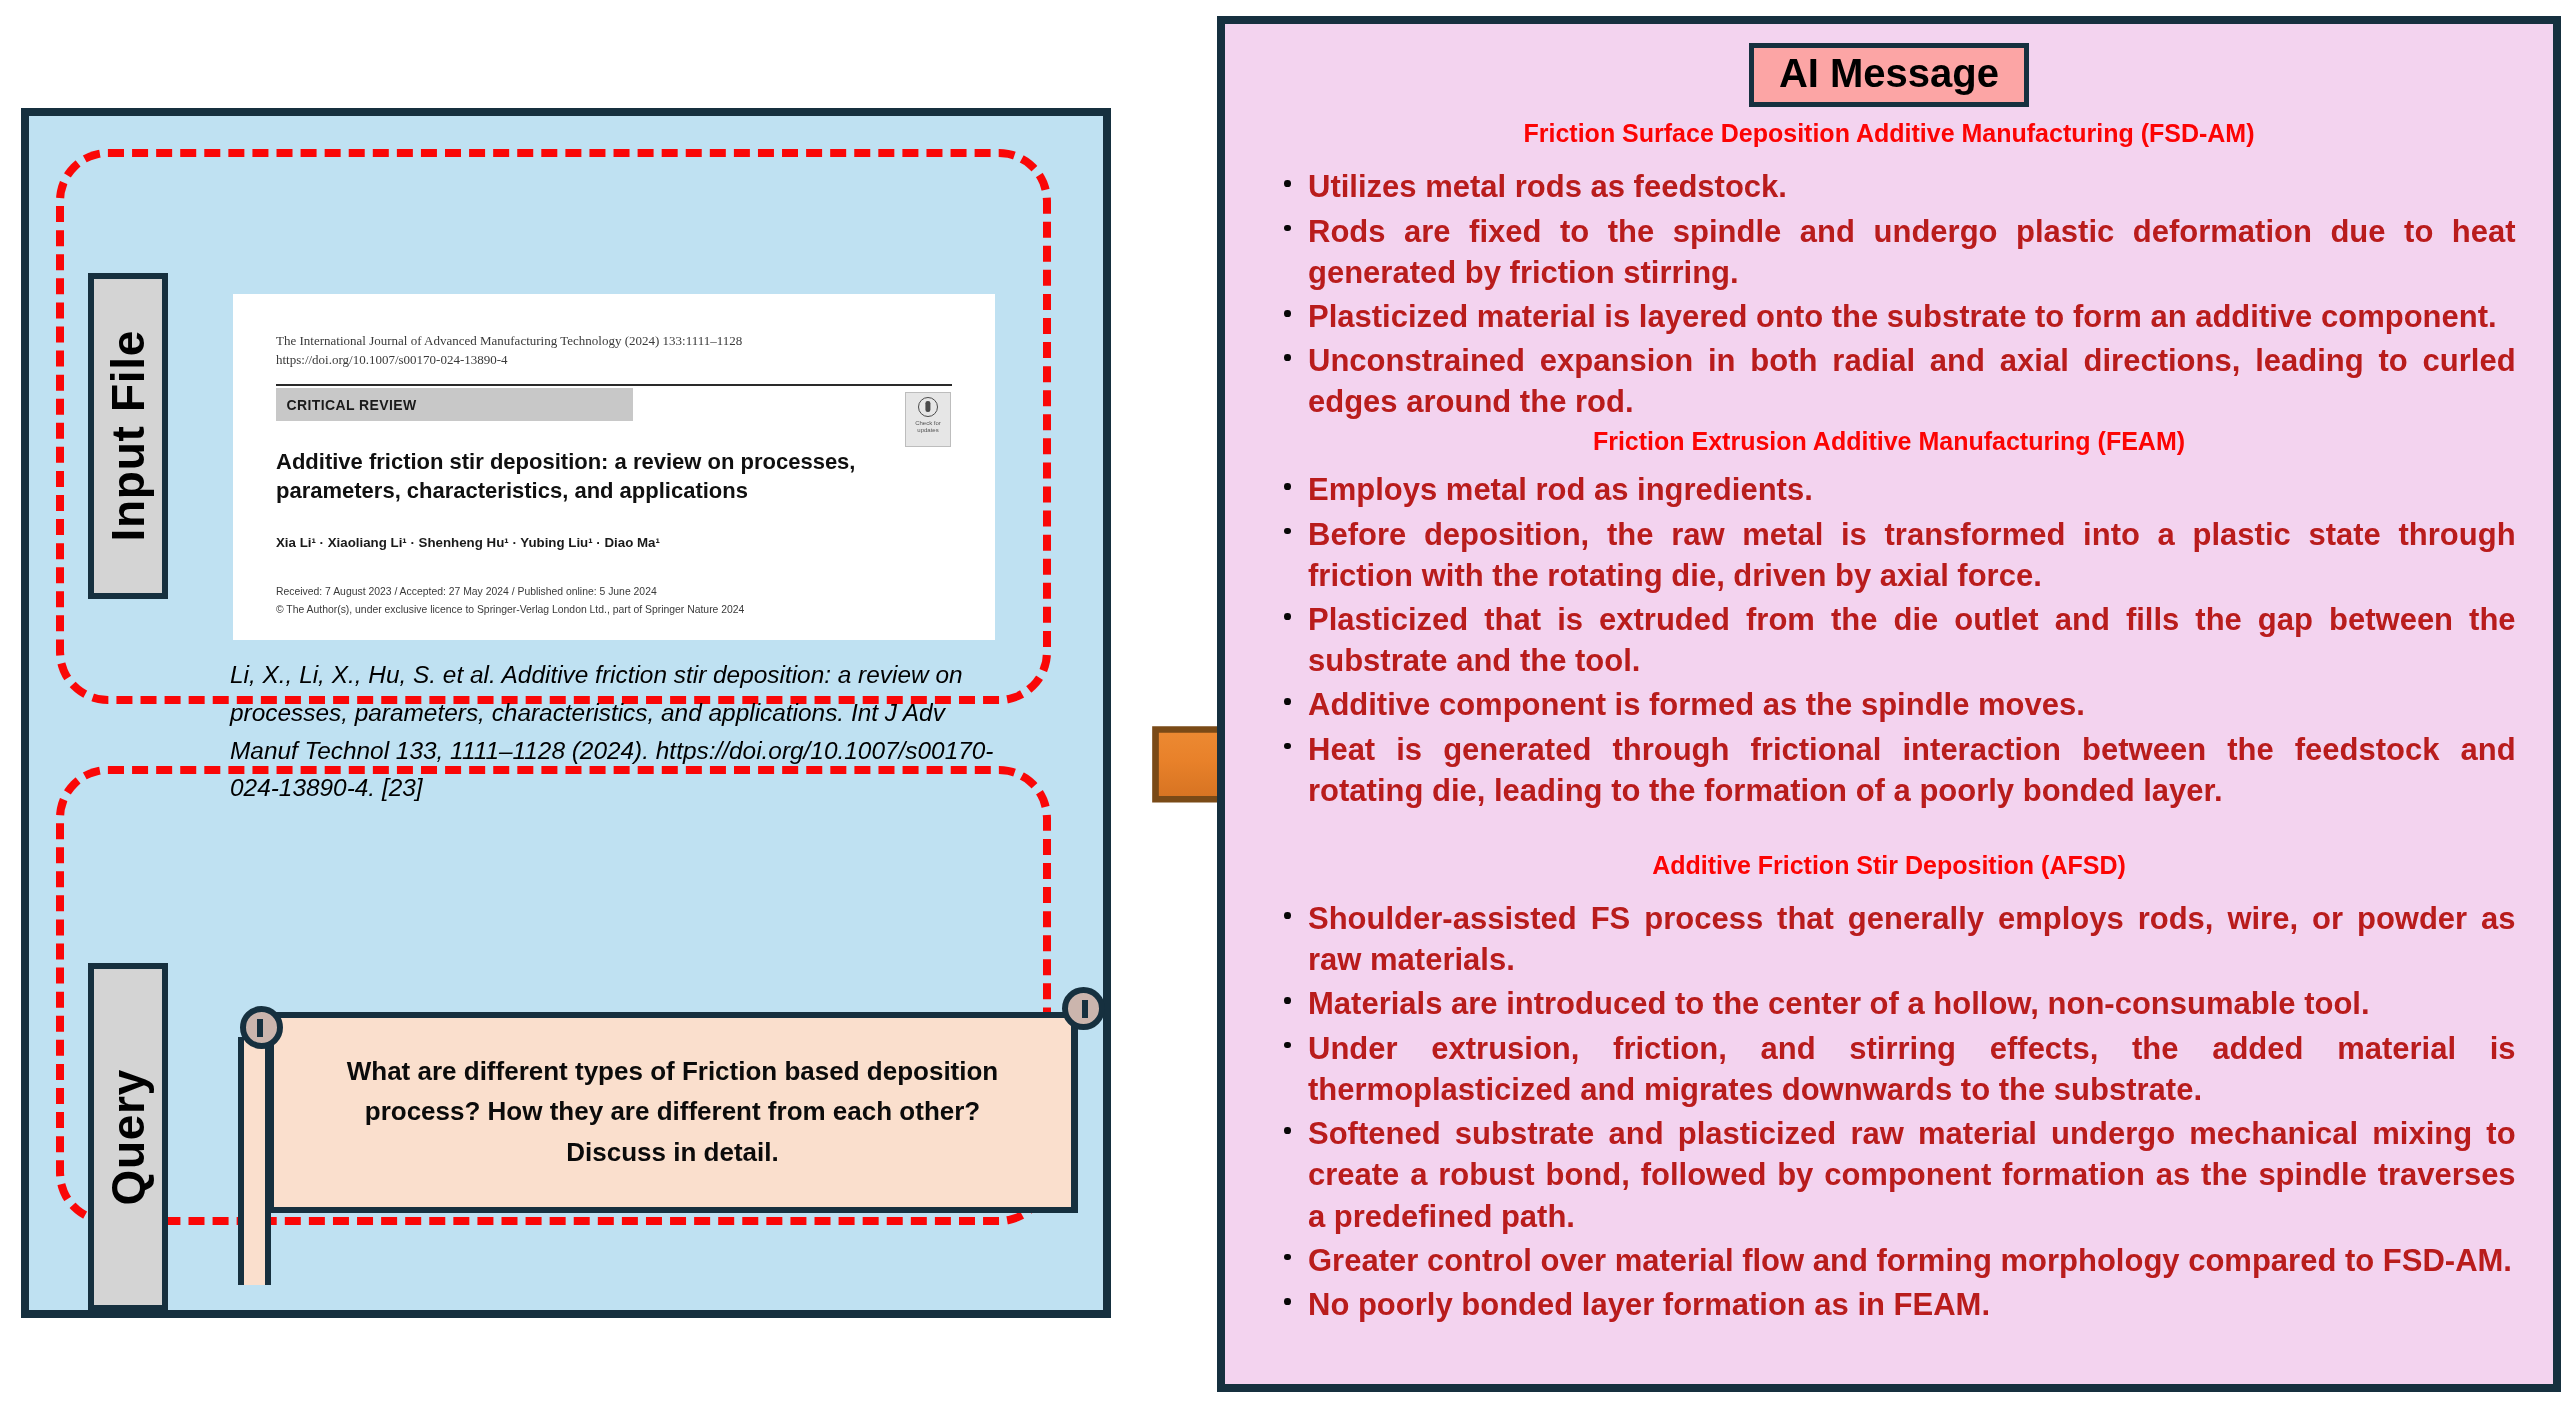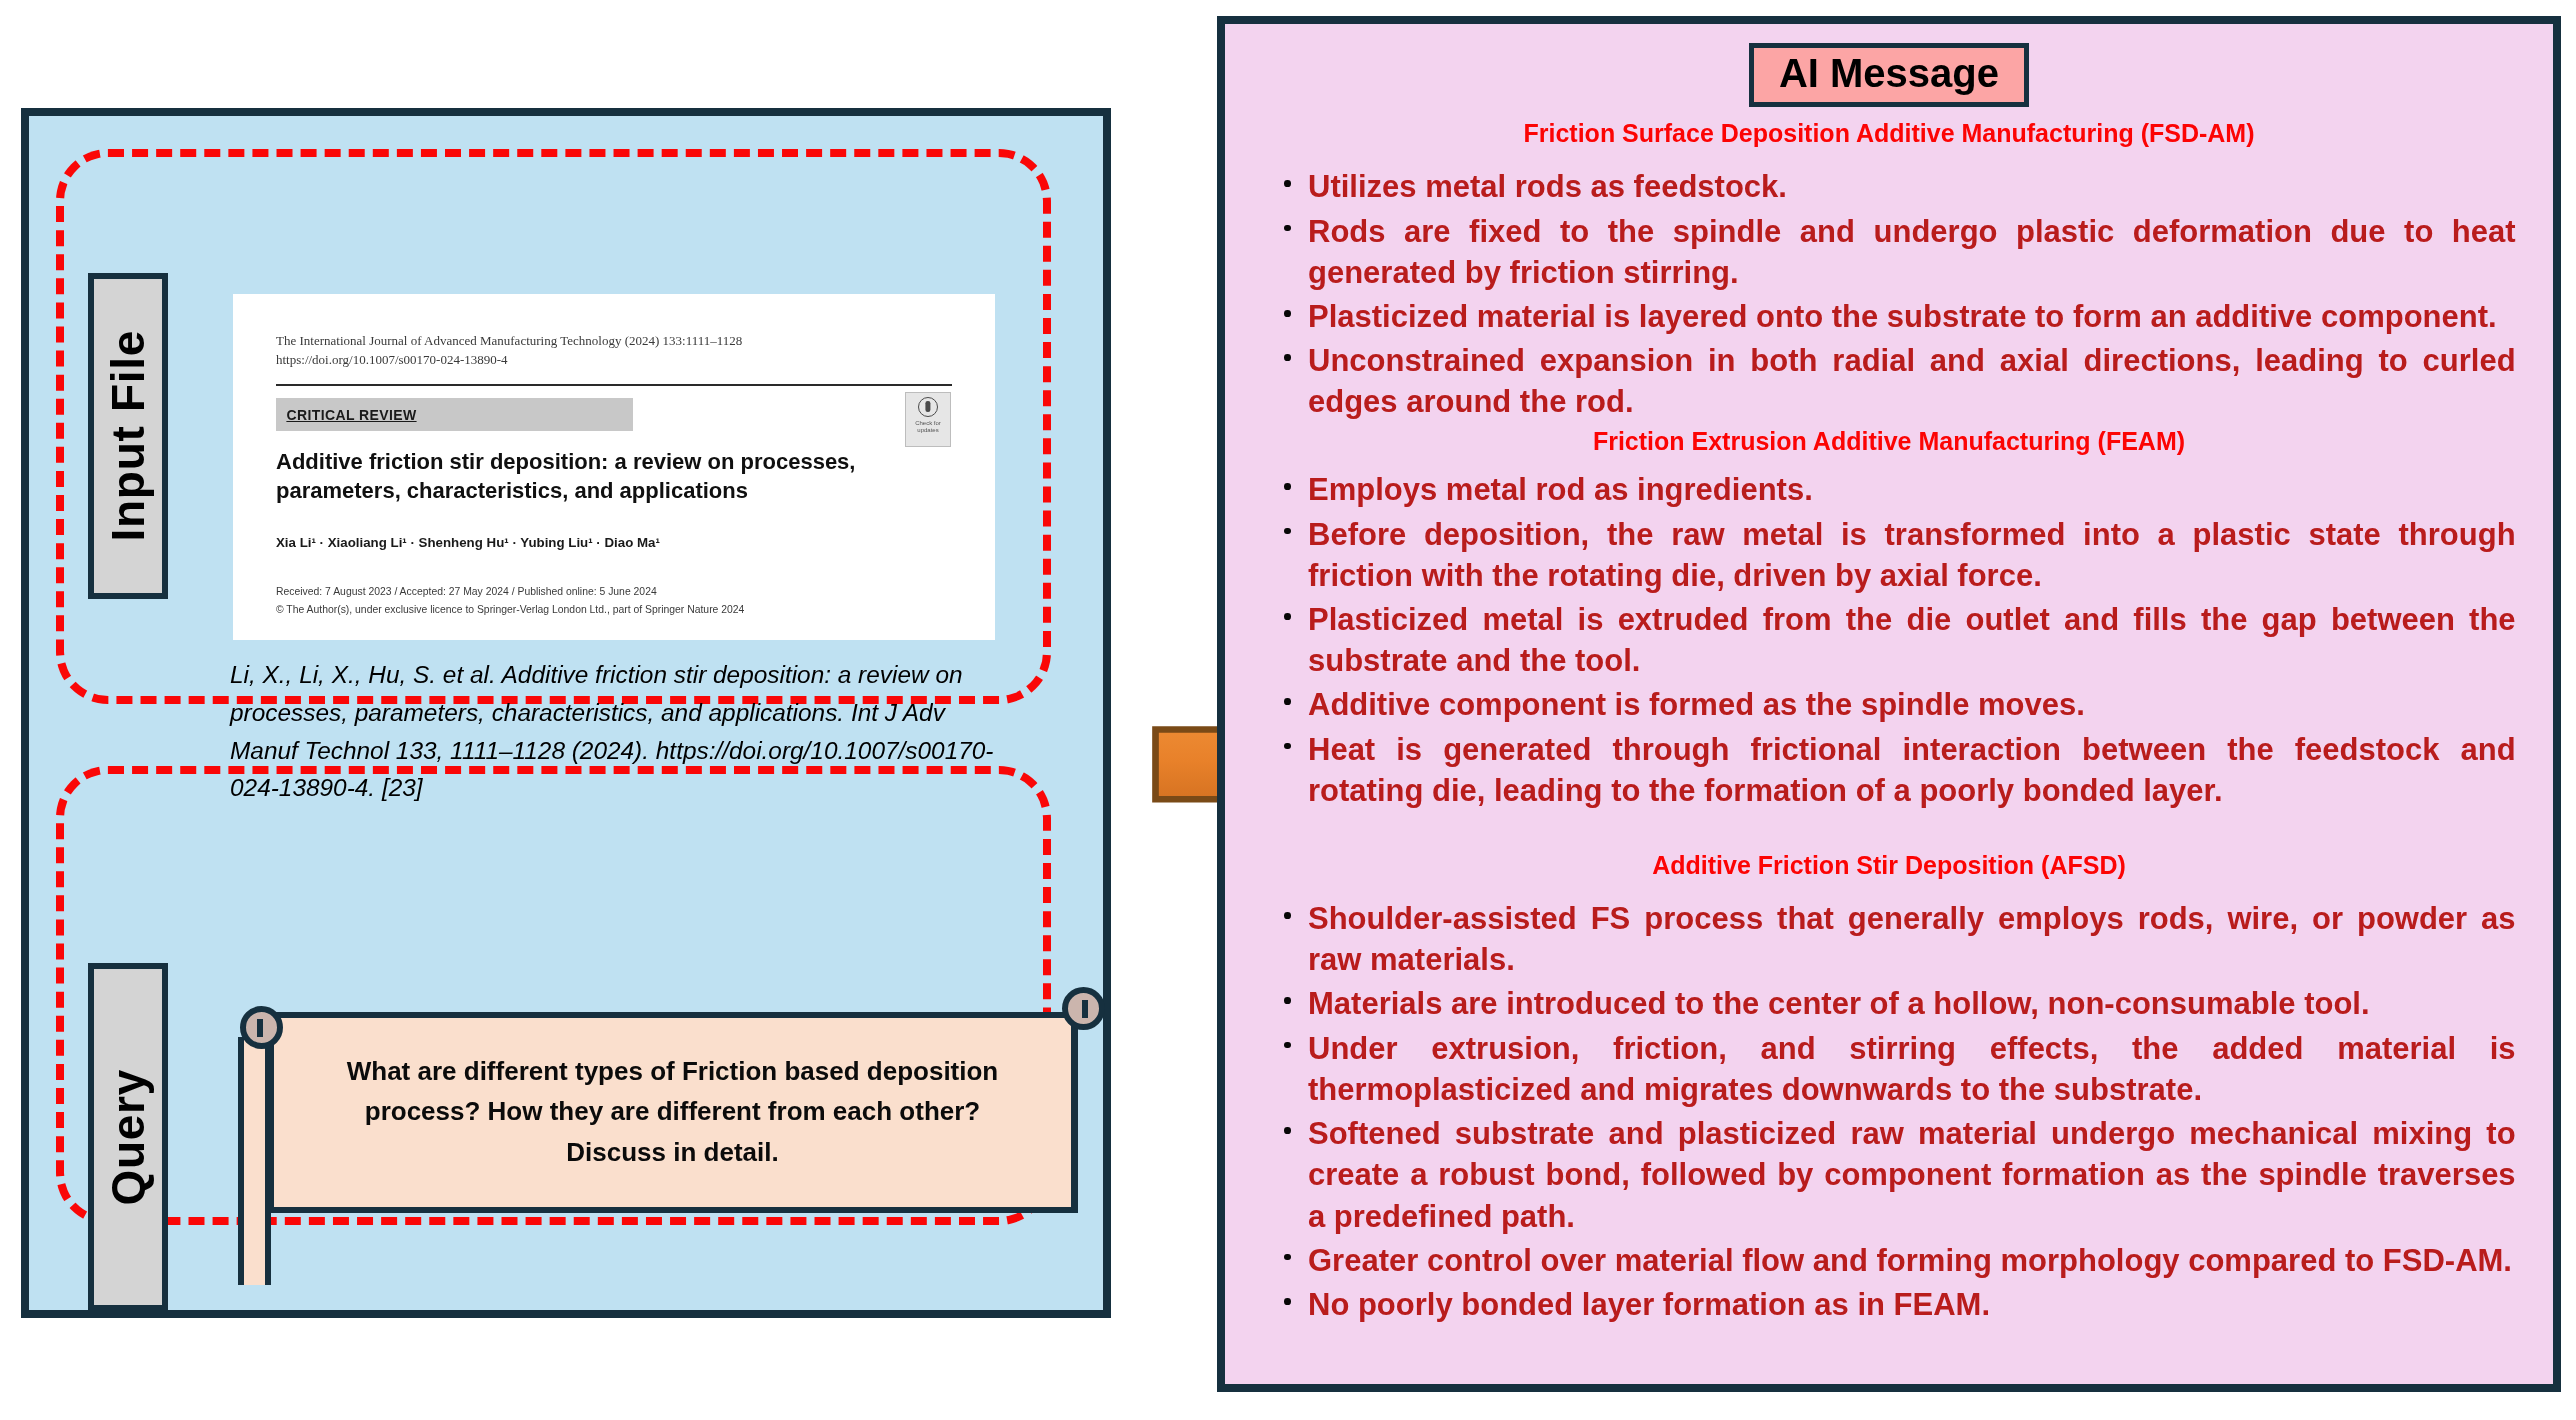--- a/index.html
+++ b/index.html
@@ -69,28 +69,27 @@
   .p-doi { font-size: 13px; color: #3a3a3a; font-family: "Liberation Serif", serif; }
   .p-ruleblock {
     position: relative;
     margin-top: 16.3px; height: 34px;
   }
   .p-ruleblock .rule {
     position: absolute; left: 0; right: 0; top: 0;
     height: 2.2px; background: #2a2a2a;
   }
   .p-critical {
-    position: absolute; left: 0; top: 14px;
+    position: absolute; left: 0; top: 4px;
     width: 357px; height: 33px;
     background: #c8c8c8;
     display: flex; align-items: center;
     padding-left: 10.4px;
     font-size: 14px; font-weight: bold; letter-spacing: 0.4px;
     color: #1a1a1a;
-    text-decoration: underline;
   }
   #check-updates {
     position: absolute; right: 44px; top: 98px;
     width: 46px; height: 55px;
     background: #e6e6e6;
     border: 0.7px solid #bdbdbd;
     display: flex; flex-direction: column;
     align-items: center; justify-content: flex-start;
     padding-top: 4.4px;
   }
@@ -330,21 +329,21 @@
       <li class="nojustify">Utilizes metal rods as feedstock.</li>
       <li>Rods are fixed to the spindle and undergo plastic deformation due to heat generated by friction stirring.</li>
       <li class="nojustify">Plasticized material is layered onto the substrate to form an additive component.</li>
       <li>Unconstrained expansion in both radial and axial directions, leading to curled edges around the rod.</li>
     </ul>
 
     <div class="section-title" id="title-feam">Friction Extrusion Additive Manufacturing (FEAM)</div>
     <ul class="bullets tight">
       <li class="nojustify">Employs metal rod as ingredients.</li>
       <li>Before deposition, the raw metal is transformed into a plastic state through friction with the rotating die, driven by axial force.</li>
-      <li>Plasticized metal is extruded from the die outlet and fills the gap between the substrate and the tool.</li>
+      <li>Plasticized that is extruded from the die outlet and fills the gap between the substrate and the tool.</li>
       <li class="nojustify">Additive component is formed as the spindle moves.</li>
       <li>Heat is generated through frictional interaction between the feedstock and rotating die, leading to the formation of a poorly bonded layer.</li>
     </ul>
 
     <div class="section-title" id="title-afsd">Additive Friction Stir Deposition (AFSD)</div>
     <ul class="bullets">
       <li>Shoulder-assisted FS process that generally employs rods, wire, or powder as raw materials.</li>
       <li class="nojustify">Materials are introduced to the center of a hollow, non-consumable tool.</li>
       <li>Under extrusion, friction, and stirring effects, the added material is thermoplasticized and migrates downwards to the substrate.</li>
       <li>Softened substrate and plasticized raw material undergo mechanical mixing to create a robust bond, followed by component formation as the spindle traverses a predefined path.</li>

